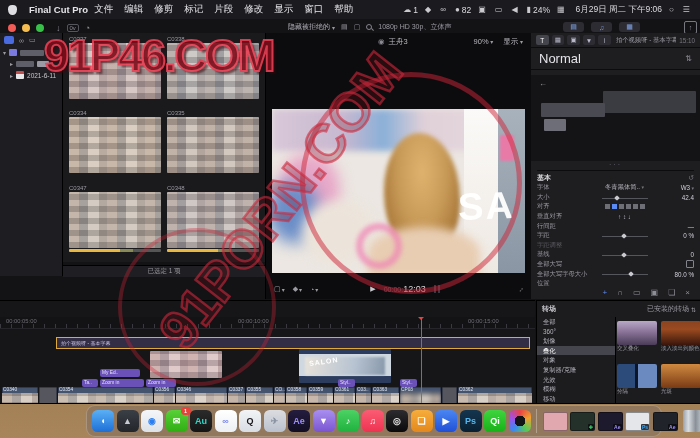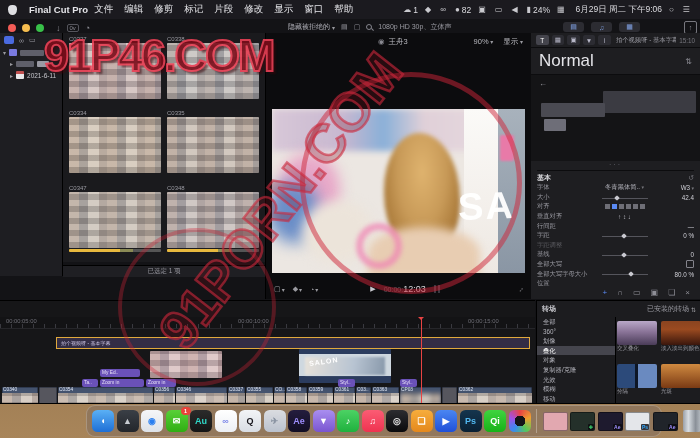--- a/index.html
+++ b/index.html
@@ -46,21 +46,21 @@
   #frame{position:absolute;left:6px;top:76px;width:253px;height:164px;background:#ece7e2;overflow:hidden}
   .blob{position:absolute;border-radius:50%}
   #vctrl{position:absolute;left:0;bottom:2px;width:100%;height:16px;display:flex;align-items:center;padding:0 8px;box-sizing:border-box;font-size:7px;color:#9a9aa0;gap:8px}
   .tcdim{color:#5c5c62}
   .tcbright{color:#d8d8dc;font-size:9px}
 
   
   #inspector{left:531px;top:14px;width:169px;height:266px;background:#1e1e21}
   .itab{width:13px;height:10px;border-radius:2px;background:#2c2c32;color:#b8b8c8;font-size:6.5px;display:flex;align-items:center;justify-content:center}
   .itab.on{background:#44444c;color:#fff}
-  #preset{font-size:17px;color:#e4e4e8}
+  #preset{font-size:13px;color:#e4e4e8}
   .greyblk{position:absolute;border-radius:1px}
   #basic-rows{position:absolute;left:6px;top:150px;width:157px}
   .irow{display:flex;align-items:center;height:9.6px;font-size:6.3px;color:#9c9ca4}
   .irow .lbl{flex:0 0 58px;white-space:nowrap;overflow:hidden}
   .irow .ctl{flex:1;text-align:center;color:#b8b8c0;white-space:nowrap;overflow:hidden}
   .irow .val{flex:0 0 40px;text-align:right;color:#cfcfd6;white-space:nowrap}
   .irow.dd .ctl::after,.irow.dd .val::after{content:" ▾";color:#77777e;font-size:5px}
   .irow .slider{display:inline-block;width:46px;height:1px;background:#55555c;position:relative;vertical-align:middle}
   .irow .slider::after{content:"";position:absolute;left:var(--kp,50%);top:-2px;width:4px;height:4px;background:#c9c9d0;border-radius:1px;transform:rotate(45deg)}
   .irow.al .ctl i{display:inline-block;width:5px;height:5px;background:#6e6e76;margin:0 1px}

